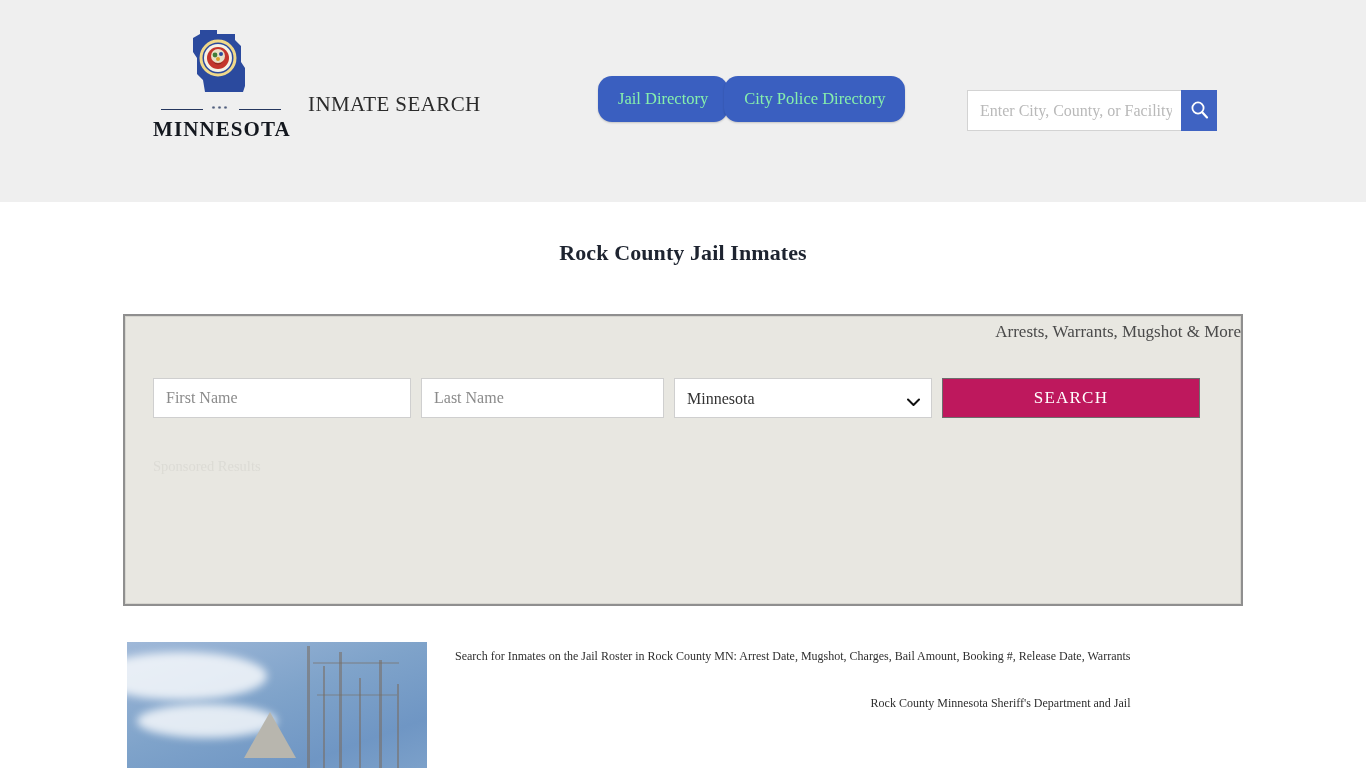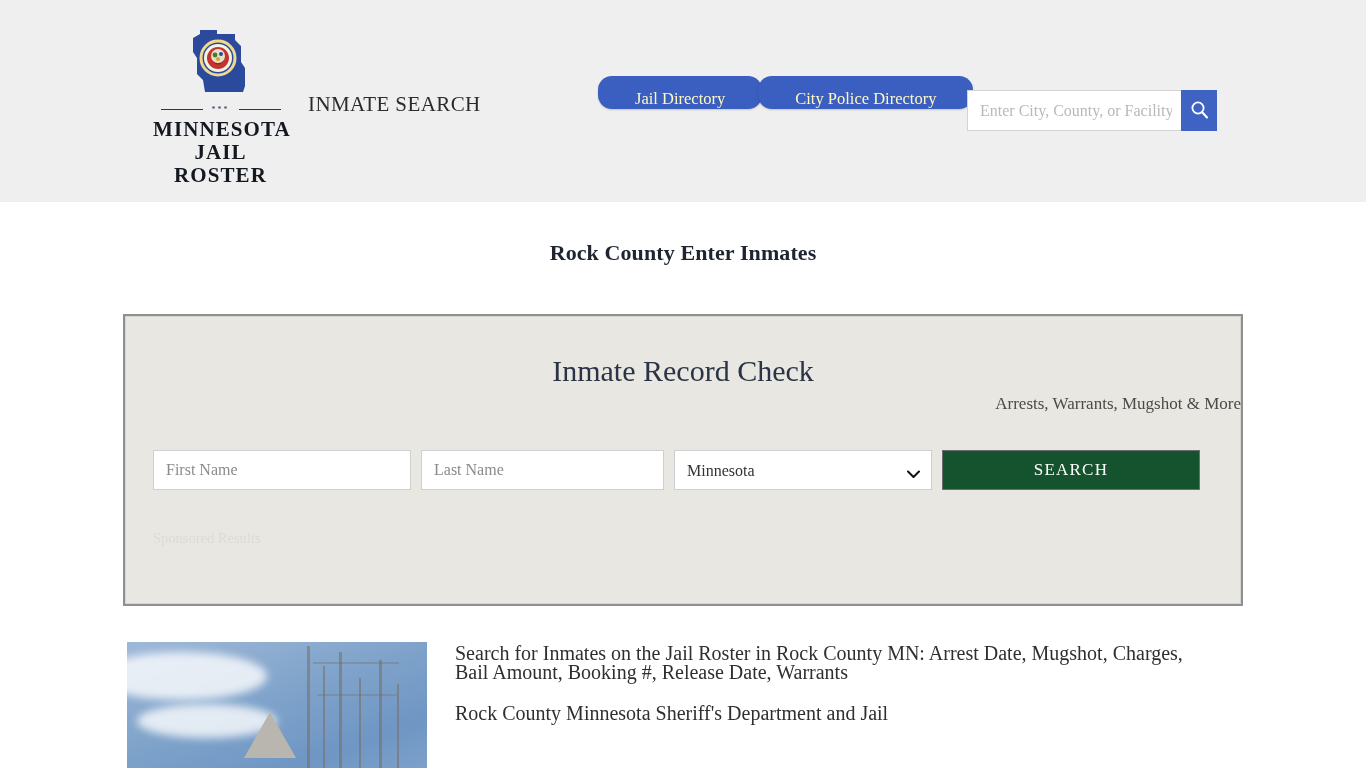--- a/index.html
+++ b/index.html
@@ -75,25 +75,25 @@
 
   .nav-pills {
     position: absolute;
     left: 475px; top: 76px;
     height: 46px;
   }
   .nav-pill {
     display: inline-block;
     vertical-align: top;
     background: #3a5fc0;
-    color: #fef9c3;
+    color: #86efac;
     font-size: 16.5px;
     line-height: 46px;
-    height: 33px;
-    padding: 0 37px;
+    height: 46px;
+    padding: 0 20px;
     border-radius: 14px;
     text-decoration: none;
     box-shadow: 0 1px 2px rgba(0,0,0,0.18);
   }
   .nav-pill + .nav-pill { margin-left: -4px; }
 
   .hdr-search {
     position: absolute;
     right: 26px; top: 90px;
     width: 250px; height: 41px;
@@ -194,21 +194,21 @@
     background-image: none;
   }
   .select-wrap { position: relative; }
   .select-chev {
     position: absolute; right: 12px; top: 15px;
     pointer-events: none;
   }
   .panel-form input[type=text]::placeholder { color: #8b8b8b; }
   .btn-search {
     width: 258px; height: 40px;
-    background: #14532d;
+    background: #be185d;
     border: 1px solid #6d6d6d;
     color: #ffffff;
     font-family: "Liberation Serif", "DejaVu Serif", serif;
     font-size: 17px;
     letter-spacing: 1.2px;
     cursor: pointer;
   }
   .sponsored {
     margin-top: 36px;
     padding-left: 28px;
@@ -255,24 +255,25 @@
     position: absolute;
     bottom: 0;
     background: rgba(120,108,96,0.55);
   }
   .lower-text {
     padding-left: 28px;
     padding-top: 2px;
   }
   .lower-text p {
     margin: 0 0 22px 0;
-    font-size: 20px;
-    line-height: 19px;
+    font-size: 12px;
+    line-height: 25px;
     color: #2f2f2f;
     max-width: 765px;
+    text-align: right;
   }
 </style>
 </head>
 <body>
 
 <div class="site-header">
   <div class="header-inner">
 
     <a class="brand" href="#">
       <div class="brand-mark">
@@ -285,21 +286,20 @@
           <path d="M29 33 q6 5 12 0 q-6 7 -12 0Z" fill="#7d2a20"></path>
           <circle cx="32" cy="27" r="2.4" fill="#3f7d3a"></circle>
           <circle cx="38" cy="26" r="2" fill="#2b4a9e"></circle>
           <circle cx="35" cy="31" r="2" fill="#d9a32b"></circle>
         </svg>
       </div>
       <div class="brand-rule">
         <span>***</span>
       </div>
       <div class="brand-name">MINNESOTA</div>
-      <div class="brand-name">JAIL ROSTER</div>
     </a>
 
     <a class="tagline" href="#">INMATE SEARCH</a>
 
     <div class="nav-pills">
       <a class="nav-pill" href="#">Jail Directory</a><a class="nav-pill" href="#">City Police Directory</a>
     </div>
 
     <div class="hdr-search">
       <input type="text" placeholder="Enter City, County, or Facility" style="">
@@ -312,24 +312,23 @@
         </span>
       </button>
     </div>
 
   </div>
 </div>
 
 <div class="content">
 
 
-  <h1 class="page-title">Rock County Enter Inmates</h1>
+  <h1 class="page-title">Rock County Jail Inmates</h1>
 
   <div class="record-panel">
-    <h2 class="panel-title">Inmate Record Check</h2>
     <div class="panel-sub">Arrests, Warrants, Mugshot &amp; More</div>
 
     <div class="panel-form">
       <input class="f-first" type="text" placeholder="First Name" style="">
       <input class="f-last" type="text" placeholder="Last Name" style="">
       <div class="select-wrap">
         <select class="f-state">
           <option>Minnesota</option>
         </select>
         <span class="select-chev">

